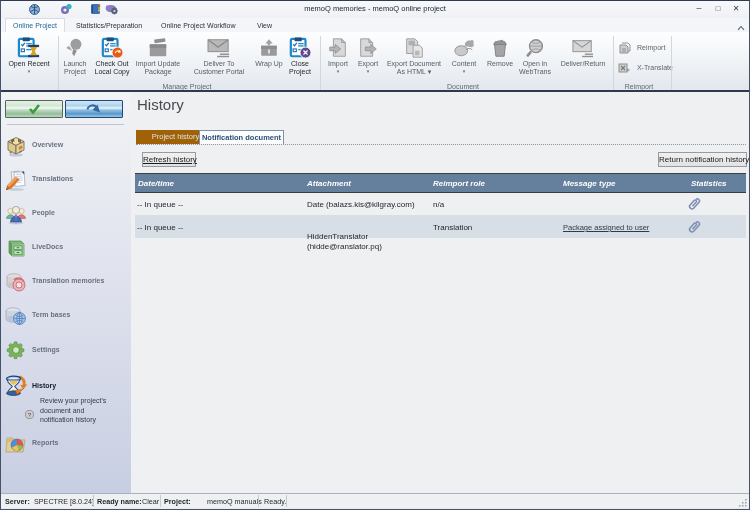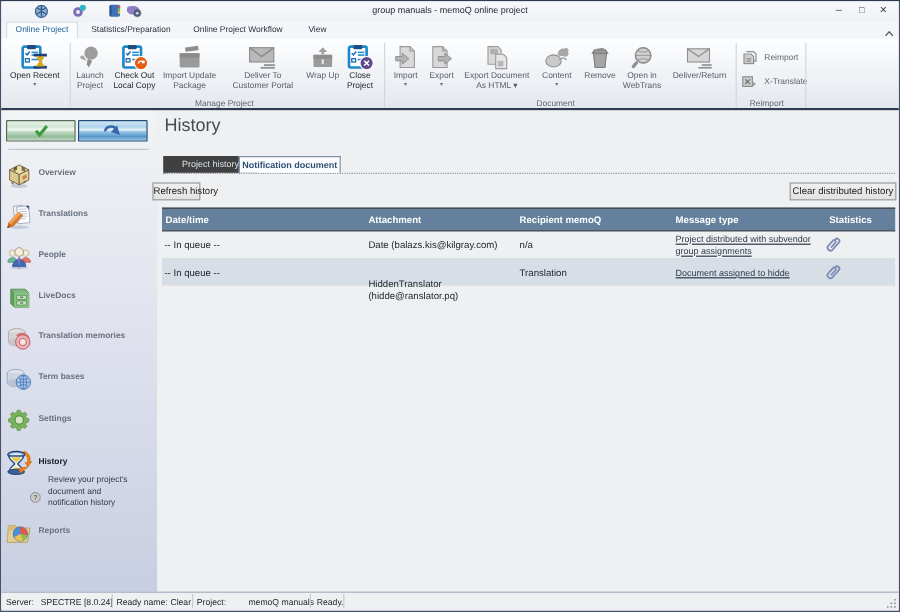--- a/index.html
+++ b/index.html
@@ -34,47 +34,47 @@
 #sbtn-b { left:64px; background:linear-gradient(#cfe6f6,#aed3ec 30%,#eaf4fb 45%,#96c4e4 55%,#5797cc 80%,#9ac7e6); border:1px solid #1f4a75; }
 #sline { position:absolute; left:6px; top:123px; width:117px; height:1px; background:#c0c4cf; }
 .nav { position:absolute; left:31px; font-size:7px; font-weight:bold; color:#68717f; }
 .nav.sel { color:#151c28; }
 .nico { position:absolute; left:4px; width:22px; height:22px; }
 #helptext { position:absolute; left:39px; top:395px; width:72px; font-size:7px; color:#323946; line-height:9.7px; }
 #qicon { position:absolute; left:24px; top:409px; }
 
 #hdr { position:absolute; left:136px; top:95px; font-size:15px; color:#474b51; }
 .ptab { position:absolute; top:129px; height:14px; font-size:7.5px; font-weight:bold; z-index:1; }
-#ptab1 { left:135px; width:79px; background:#404040; color:#dce3eb; text-align:center; line-height:14px; font-weight:normal; }
+#ptab1 { left:135px; width:79px; background:#a16207; color:#dce3eb; text-align:center; line-height:14px; font-weight:normal; }
 #ptab2 { left:198px; width:85px; background:#fbfcfd; border:1px solid #7e91a7; border-bottom:none; color:#2e4f74; text-align:center; line-height:13px; }
 #dotline { position:absolute; left:135px; top:143px; width:610px; height:1px; border-top:1px dotted #8a97a7; z-index:0; }
 .btn { position:absolute; height:15px; white-space:nowrap; overflow:visible; background:linear-gradient(#f0f0f0,#e2e2e2); border:1px solid #979ba1; font-size:8px; color:#1c1c1c; text-align:center; line-height:13px; }
-#btn-refresh { left:126px; top:151px; width:40px; white-space:nowrap; }
+#btn-refresh { left:141px; top:151px; width:54px; white-space:nowrap;text-decoration:underline; }
 #btn-clear { left:657px; top:151px; width:89px; }
 
 #tbl { position:absolute; left:134px; top:172px; width:611px; }
 #thead { position:absolute; left:0; top:0; width:611px; height:20px; background:#64809c; border-top:1px solid #40403f; border-bottom:1px solid #3c3c3b; }
-.th { position:absolute; top:5px; font-size:8px; font-weight:bold; color:#fdfefe; }
+.th { position:absolute; top:5px; font-size:8px; font-style:italic; font-weight:bold; color:#fdfefe; }
 .row { position:absolute; left:0; width:611px; }
 #row1 { top:20px; height:22px; background:#eff0f1; }
 #row2 { top:42px; height:23px; background:#d7dee6; }
 .cell { position:absolute; font-size:8px; color:#23272e; line-height:9.5px; }
 .link { text-decoration:underline; color:#2c3a4a; font-size:7.5px; }
 .clip { position:absolute; }
 
 #status { position:absolute; left:0; top:492px; width:748px; height:15px; background:#eff0f2; border-top:1px solid #a9b0bf; font-size:7.2px; color:#1e232b; }
 .st { position:absolute; top:3px; }
-.stb { font-weight:normal; }
+.stb { font-weight:bold; }
 .stdiv { position:absolute; top:1px; width:1px; height:12px; background:#c6cad2; }
 </style>
 </head>
 <body>
 <div id="win">
   <div id="titlebar">
-    <div id="title">group manuals - memoQ online project</div>
+    <div id="title">memoQ memories - memoQ online project</div>
     <svg class="abs" style="left:28px;top:3px" width="11" height="11" viewBox="0 0 11 11">
         <circle cx="5.5" cy="5.5" r="5" fill="#89b2da"></circle>
         <circle cx="5.5" cy="5.5" r="5" fill="none" stroke="#3a6390" stroke-width="1"></circle>
         <path d="M5.5 1 L5.5 10 M1.3 7.8 L5.5 5.5 L9.7 7.8 M2 2.6 a5.5 5.5 0 0 0 7 0" fill="none" stroke="#2d4f77" stroke-width="0.9"></path>
       </svg>
     <svg class="abs" style="left:59px;top:2px" width="12" height="12" viewBox="0 0 12 12">
         <circle cx="5" cy="7" r="4" fill="#7a6fb5"></circle>
         <circle cx="5" cy="7" r="1.6" fill="#eef"></circle>
         <circle cx="9" cy="3.5" r="2.6" fill="#31b5c8"></circle>
       </svg>
@@ -395,44 +395,43 @@
       <path d="M12 12 L17.8 13 A6 6 0 0 1 14 17.6 Z" fill="#8bc34a"></path>
       <path d="M12 12 L14 17.6 A6 6 0 0 1 7 14.5 Z" fill="#f2c14e"></path>
     </svg>
     <div class="nav" style="top:438px;">Reports</div>
 
   <div id="hdr">History</div>
   <div class="ptab" id="ptab1">Project history</div>
   <div class="ptab" id="ptab2">Notification document</div>
   <div id="dotline"></div>
   <div class="btn" id="btn-refresh">Refresh history</div>
-  <div class="btn" id="btn-clear">Clear distributed history</div>
+  <div class="btn" id="btn-clear">Return notification history</div>
 
   <div id="tbl">
     <div id="thead">
       <div class="th" style="left:3px;">Date/time</div>
       <div class="th" style="left:172px;">Attachment</div>
-      <div class="th" style="left:298px;">Recipient memoQ</div>
+      <div class="th" style="left:298px;">Reimport role</div>
       <div class="th" style="left:428px;">Message type</div>
       <div class="th" style="left:556px;">Statistics</div>
     </div>
     <div class="row" id="row1">
       <div class="cell" style="left:2px;top:7px;">-- In queue --</div>
       <div class="cell" style="left:172px;top:7px;">Date (balazs.kis@kilgray.com)</div>
       <div class="cell" style="left:298px;top:7px;">n/a</div>
-      <div class="cell link" style="left:428px;top:2px;width:123px;">Project distributed with subvendor group assignments</div>
       <svg class="clip" style="left:552px;top:2px;" width="16" height="17" viewBox="0 0 16 17">
           <path d="M6 4.5 C6 2 10 2 10 4.5 L10 12.5 C10 15.4 5.2 15.4 5.2 12.5 L5.2 6.2 C5.2 4.9 7.9 4.9 7.9 6.2 L7.9 12" stroke="#7e8db3" stroke-width="1.5" fill="none" transform="rotate(42 7.5 8.5)"></path>
         </svg>
     </div>
     <div class="row" id="row2">
       <div class="cell" style="left:2px;top:8px;">-- In queue --</div>
       <div class="cell" style="left:172px;top:17px;">HiddenTranslator<br>(hidde@ranslator.pq)</div>
       <div class="cell" style="left:298px;top:8px;">Translation</div>
-      <div class="cell link" style="left:428px;top:8px;">Document assigned to hidde</div>
+      <div class="cell link" style="left:428px;top:8px;">Package assigned to user</div>
       <svg class="clip" style="left:552px;top:3px;" width="16" height="17" viewBox="0 0 16 17">
           <path d="M6 4.5 C6 2 10 2 10 4.5 L10 12.5 C10 15.4 5.2 15.4 5.2 12.5 L5.2 6.2 C5.2 4.9 7.9 4.9 7.9 6.2 L7.9 12" stroke="#7e8db3" stroke-width="1.5" fill="none" transform="rotate(42 7.5 8.5)"></path>
         </svg>
     </div>
   </div>
 
   <div id="status">
     <span class="st stb" style="left:4px;">Server:</span>
     <span class="st" style="left:33px;">SPECTRE [8.0.24]</span>
     <div class="stdiv" style="left:92px;"></div>

